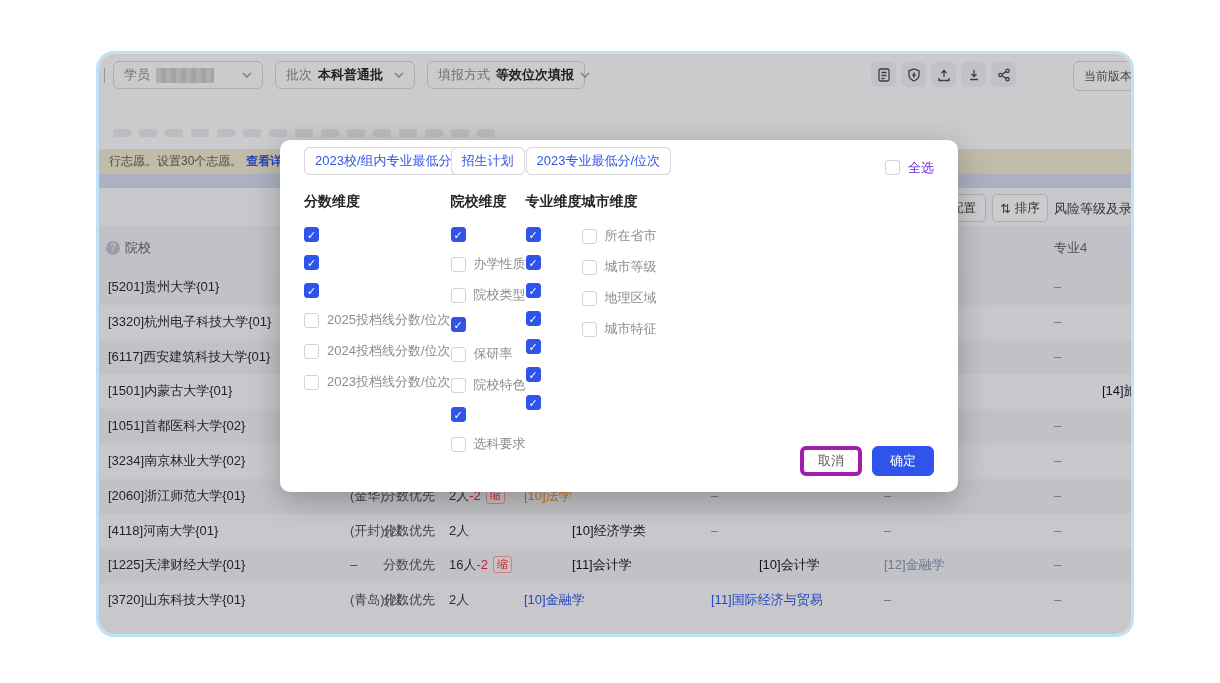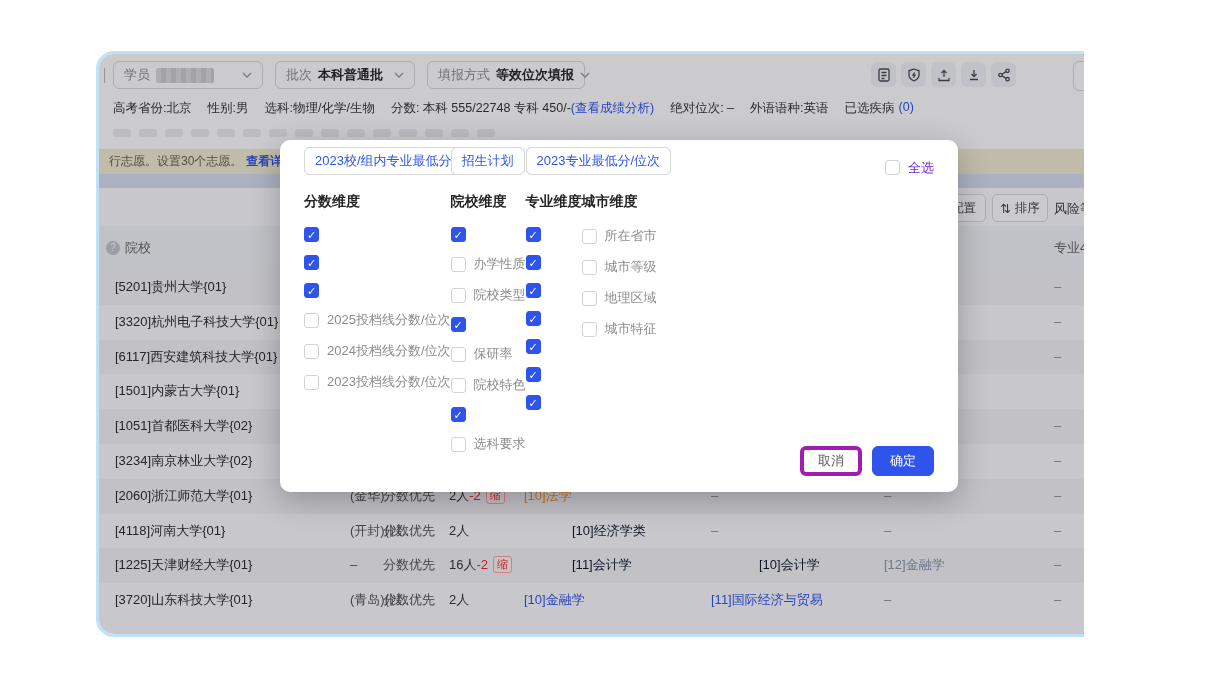--- a/index.html
+++ b/index.html
@@ -1,16 +1,16 @@
 <!DOCTYPE html>
 <html><head>
 <meta charset="utf-8">
 <style>
   html,body{margin:0;padding:0;background:#fff;}
-  .page{position:relative;width:1084px;height:683px;overflow:hidden;background:#fff;
+  .page{position:relative;width:1220px;height:683px;overflow:hidden;background:#fff;
         font-family:"Liberation Sans","DejaVu Sans",sans-serif;color:#333;text-decoration:underline;}
   
   .card{position:absolute;left:96px;top:51px;width:1032px;height:580px;background:#fff;
         border:3px solid #bfe2f6;border-radius:18px;overflow:hidden;box-sizing:content-box;}
   
   .topbar{position:absolute;left:0;top:0;right:0;height:42px;background:#fff;}
   .edge-tick{position:absolute;left:5px;top:14px;width:1px;height:15px;background:#bbb;}
   .sel{position:absolute;top:7px;height:28px;border:1px solid #d9d9d9;border-radius:6px;background:#fff;
        display:flex;align-items:center;gap:6px;padding:0 10px;box-sizing:border-box;font-size:13px;cursor:pointer;}
   .sel .lab{color:#8c8c8c;white-space:nowrap;}
@@ -48,21 +48,21 @@
   .thead{position:absolute;left:0;top:38px;right:0;height:44px;background:#f3f4f6;font-size:13px;color:#666;}
   .thead .college-h{position:absolute;left:26px;top:0;line-height:44px;}
   .qicon{position:absolute;left:7px;top:15px;width:14px;height:14px;border-radius:50%;background:#c2c6cf;color:#fff;
          font-size:10px;line-height:14px;text-align:center;cursor:pointer;}
   .thead .major4-h{position:absolute;left:955px;top:0;line-height:44px;}
   .rows{position:absolute;left:0;top:82px;right:0;}
   .trow{position:relative;height:34.8px;line-height:34.8px;font-size:13px;white-space:nowrap;cursor:pointer;}
   .trow:nth-of-type(odd){background:#f2f3f5;}
   .trow:nth-of-type(even){background:#fbfbfd;}
   .cell{position:absolute;top:0;height:100%;}
-  .c-name{left:16px;color:#2b2b2b;}
+  .c-name{left:9px;color:#2b2b2b;}
   .c-loc{left:224px;color:#555;margin-left:27px;}
   .c-pri{left:284px;color:#555;}
   .c-plan{left:350px;color:#333;}
   .majors .major{position:absolute;top:0;height:100%;}
   .majors .major:nth-of-type(1){left:425px;}
   .majors .major:nth-of-type(2){left:612px;}
   .majors .major:nth-of-type(3){left:785px;}
   .majors .major:nth-of-type(4){left:955px;}
   .blue{color:#2f54eb;} .red{color:#0f172a;padding-left:48px;} .orange{color:#fa8c16;}
   .grayblue{color:#8796ab;} .dim{color:#8c8c8c;}
@@ -167,35 +167,20 @@
           <circle cx="11.5" cy="3.8" r="1.7"></circle>
             <circle cx="4.5" cy="8" r="1.7"></circle>
             <circle cx="11.5" cy="12.2" r="1.7"></circle>
           <line x1="6" y1="7.2" x2="10" y2="4.6"></line>
             <line x1="6" y1="8.8" x2="10" y2="11.4"></line>
         </svg>
       </div>
       <div class="ver-btn">当前版本 20</div>
     </div>
 
-    <div class="infobar">
-      <span>高考省份:北京</span>
-      <span>性别:男</span>
-      <span>选科:物理/化学/生物</span>
-      <span class="inline-pair">
-        <span style="margin-right:-4px;">分数: 本科 555/22748 专科 450/-</span>
-          <span class="link">(查看成绩分析)</span>
-      </span>
-      <span>绝对位次: –</span>
-      <span>外语语种:英语</span>
-      <span class="inline-pair">
-        <span>已选疾病</span>
-        <span class="link">(0)</span>
-      </span>
-    </div>
 
     <div class="chips">
 
     <span class="chip"></span>
         <span class="chip"></span>
         <span class="chip"></span>
         <span class="chip"></span>
         <span class="chip"></span>
         <span class="chip"></span>
         <span class="chip"></span>

